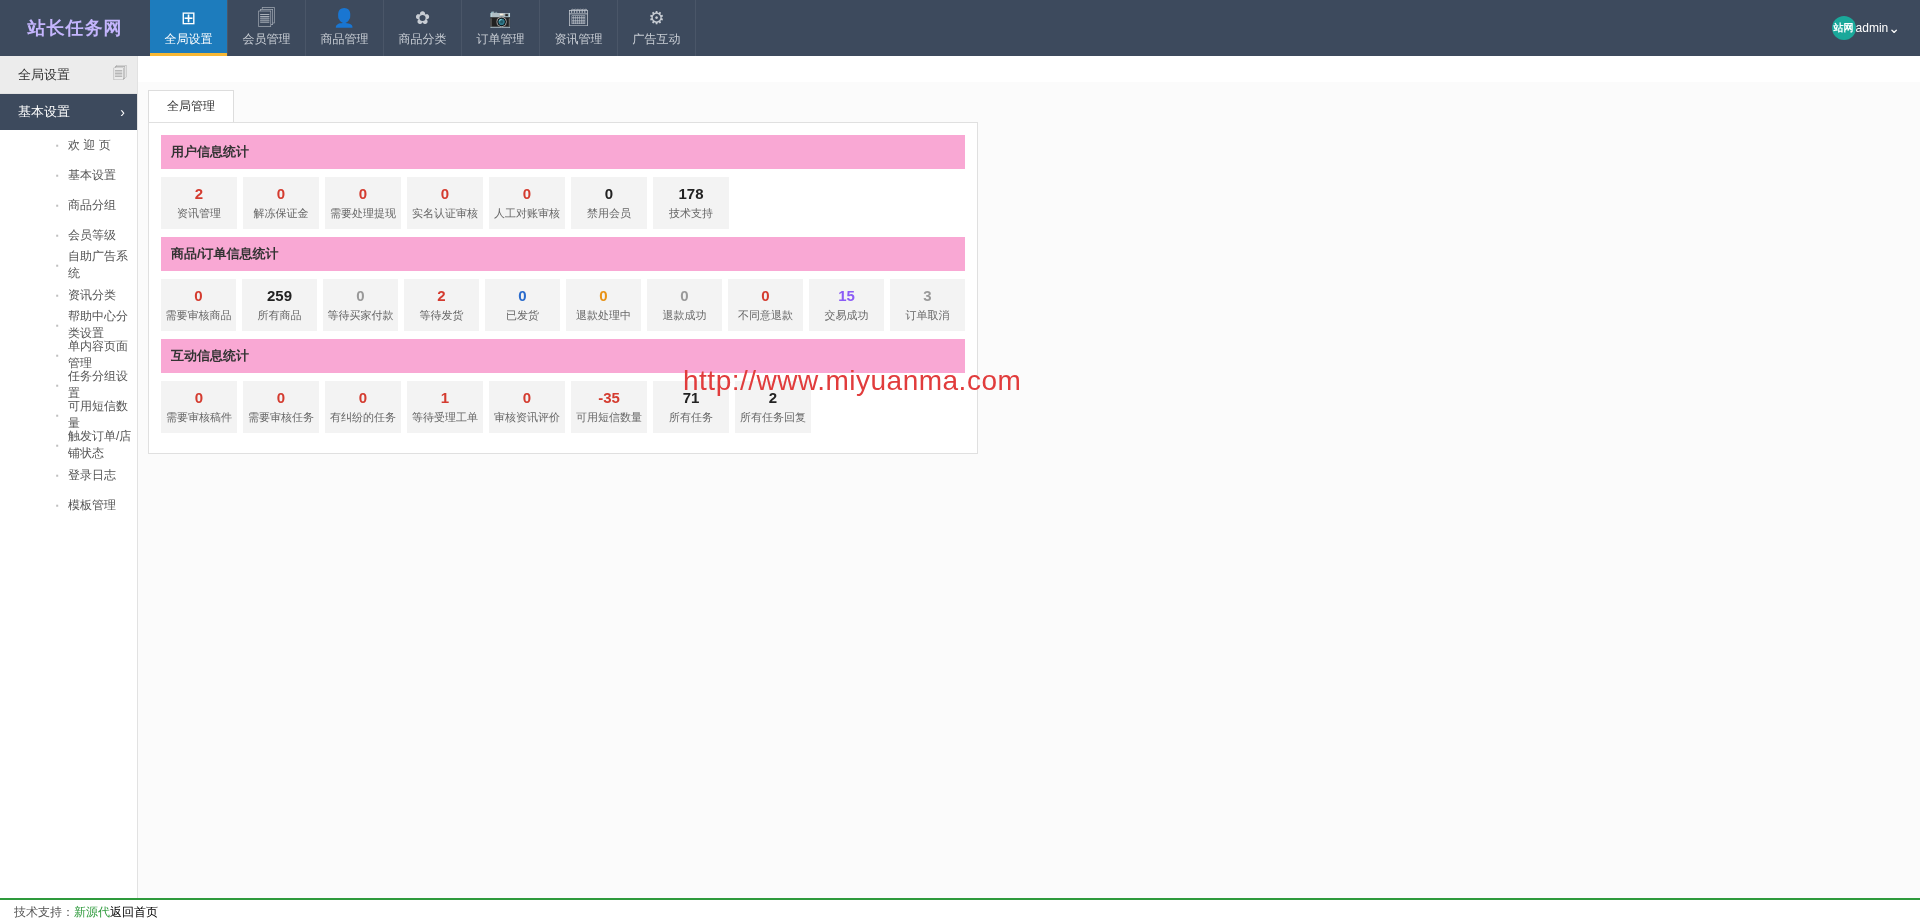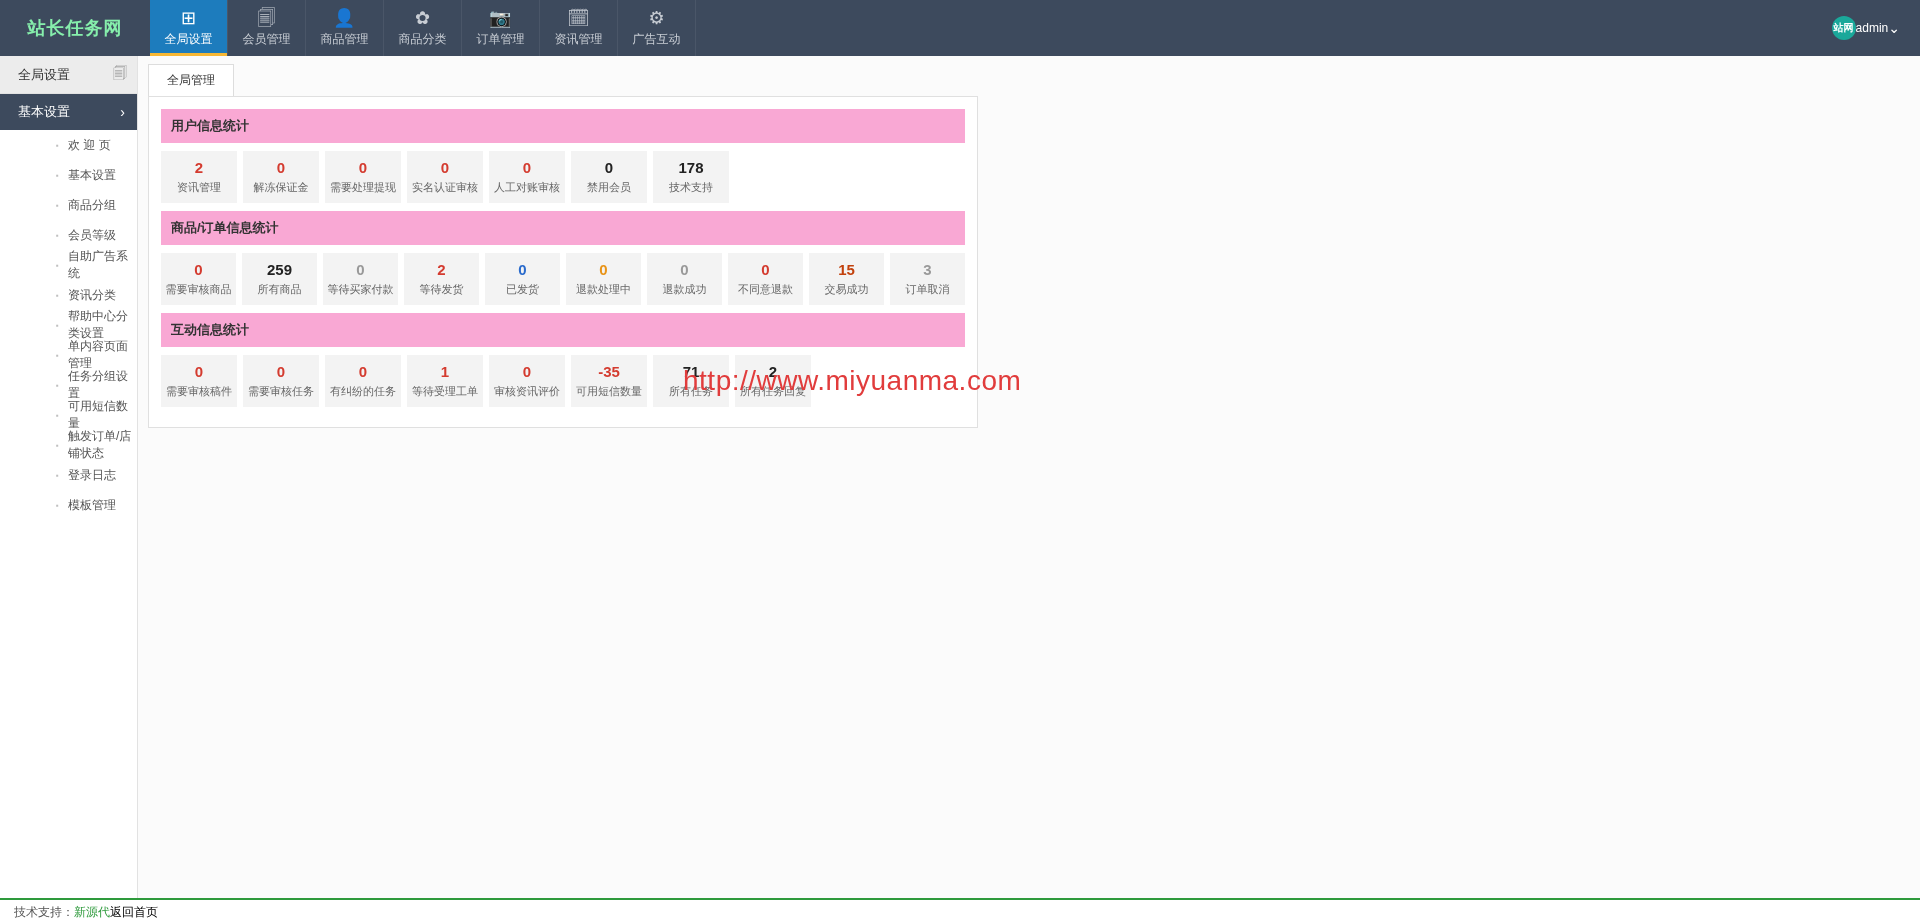--- a/index.html
+++ b/index.html
@@ -1,20 +1,20 @@
 <!DOCTYPE html>
 <html><head>
 <meta charset="utf-8">
 <style>
 * { margin: 0; padding: 0; box-sizing: border-box; }
 body { font-family: "Microsoft YaHei", Arial, sans-serif; font-size: 12px; color: #333; background: #fff; overflow: hidden; }
 
 
 .top-nav { height: 56px; background: #3d4a5d; display: flex; align-items: stretch; }
-.logo { width: 150px; display: flex; align-items: center; justify-content: center; color: #86efac; font-size: 18px; font-weight: bold; letter-spacing: 1px; }
+.logo { width: 150px; display: flex; align-items: center; justify-content: center; color: #c4b5fd; font-size: 18px; font-weight: bold; letter-spacing: 1px; }
 .nav-items { display: flex; }
 .nav-item { width: 78px; display: flex; flex-direction: column; align-items: center; justify-content: center; color: #c8cdd4; cursor: pointer; border-right: 1px solid #4a5668; position: relative; }
 .nav-item.active { background: #1d7cbd; color: #fff; }
 .nav-item.active::after { content: ""; position: absolute; bottom: 0; left: 0; right: 0; height: 3px; background: #f7b733; }
 .nav-item .nv-icon { font-size: 18px; line-height: 1; margin-bottom: 4px; }
 .nav-item .nv-label { font-size: 12px; }
 .nav-spacer { flex: 1; }
 .user-area { display: flex; align-items: center; padding: 0 20px; color: #fff; }
 .user-badge { width: 24px; height: 24px; border-radius: 50%; background: #1aa89a; color: #fff; font-size: 10px; display: flex; align-items: center; justify-content: center; font-weight: bold; }
 .chevron { font-size: 14px; cursor: pointer; }
@@ -24,35 +24,35 @@
 .sidebar { width: 138px; background: #fff; border-right: 1px solid #e2e2e2; }
 .sb-header { height: 38px; background: #ececec; display: flex; align-items: center; justify-content: space-between; padding: 0 10px 0 18px; font-size: 13px; color: #333; border-bottom: 1px solid #e2e2e2; }
 .sb-header .cal { color: #888; font-size: 14px; }
 .sb-group { height: 36px; background: #3d4a5d; color: #fff; display: flex; align-items: center; justify-content: space-between; padding: 0 12px 0 18px; font-size: 13px; cursor: pointer; }
 .sb-group .arrow { font-size: 14px; }
 .sb-list { list-style: none; padding-left: 44px; }
 .sb-list li { height: 30px; display: flex; align-items: center; padding-left: 24px; font-size: 12px; color: #555; cursor: pointer; position: relative; }
 .sb-list li::before { content: "▪"; position: absolute; left: 12px; color: #c0c0c0; font-size: 8px; }
 
 
-.main { flex: 1; background: #fbfbfb; padding: 8px 10px; overflow: auto; }
+.main { flex: 1; background: #fbfbfb; padding: 8px 10px; overflow: auto; margin-top: 26px; }
 .tab-bar { display: flex; }
 .tab { background: #fff; border: 1px solid #ddd; border-bottom: none; padding: 7px 18px; font-size: 12px; color: #333; cursor: pointer; }
 .panel { background: #fff; border: 1px solid #e0e0e0; padding: 12px; width: 830px; }
 .section-title { background: #f9a8d4; padding: 8px 10px; font-size: 13px; font-weight: bold; color: #333; margin-bottom: 8px; }
 .stat-row { display: flex; gap: 6px; margin-bottom: 8px; }
 .stat-card { width: 76px; background: #f3f3f3; text-align: center; padding: 8px 2px; cursor: pointer; }
 .stat-card .num { font-size: 15px; font-weight: bold; margin-bottom: 4px; }
 .stat-card .lbl { font-size: 11px; color: #666; }
 .c-red { color: #d43b2f; }
 .c-black { color: #222; }
 .c-gray { color: #999; }
 .c-orange { color: #e89317; }
 .c-blue { color: #2a6bcc; }
-.c-green { color: #c2410c; }
+.c-green { color: #8b5cf6; }
 
 .watermark { position: fixed; left: 683px; top: 365px; color: #e13c3c; font-size: 28px; font-family: Liberation Sans, sans-serif; pointer-events: none; letter-spacing: 0.5px; }
 
 
 .footer { height: 26px; border-top: 2px solid #2e9a3c; background: #fff; display: flex; align-items: center; justify-content: flex-start; padding: 0 14px; font-size: 12px; color: #555; }
 .footer a { color: #2e9a3c; text-decoration: none; }
 .footer .ret { color: #000000; cursor: pointer; }
 </style>
 </head>
 <body>

